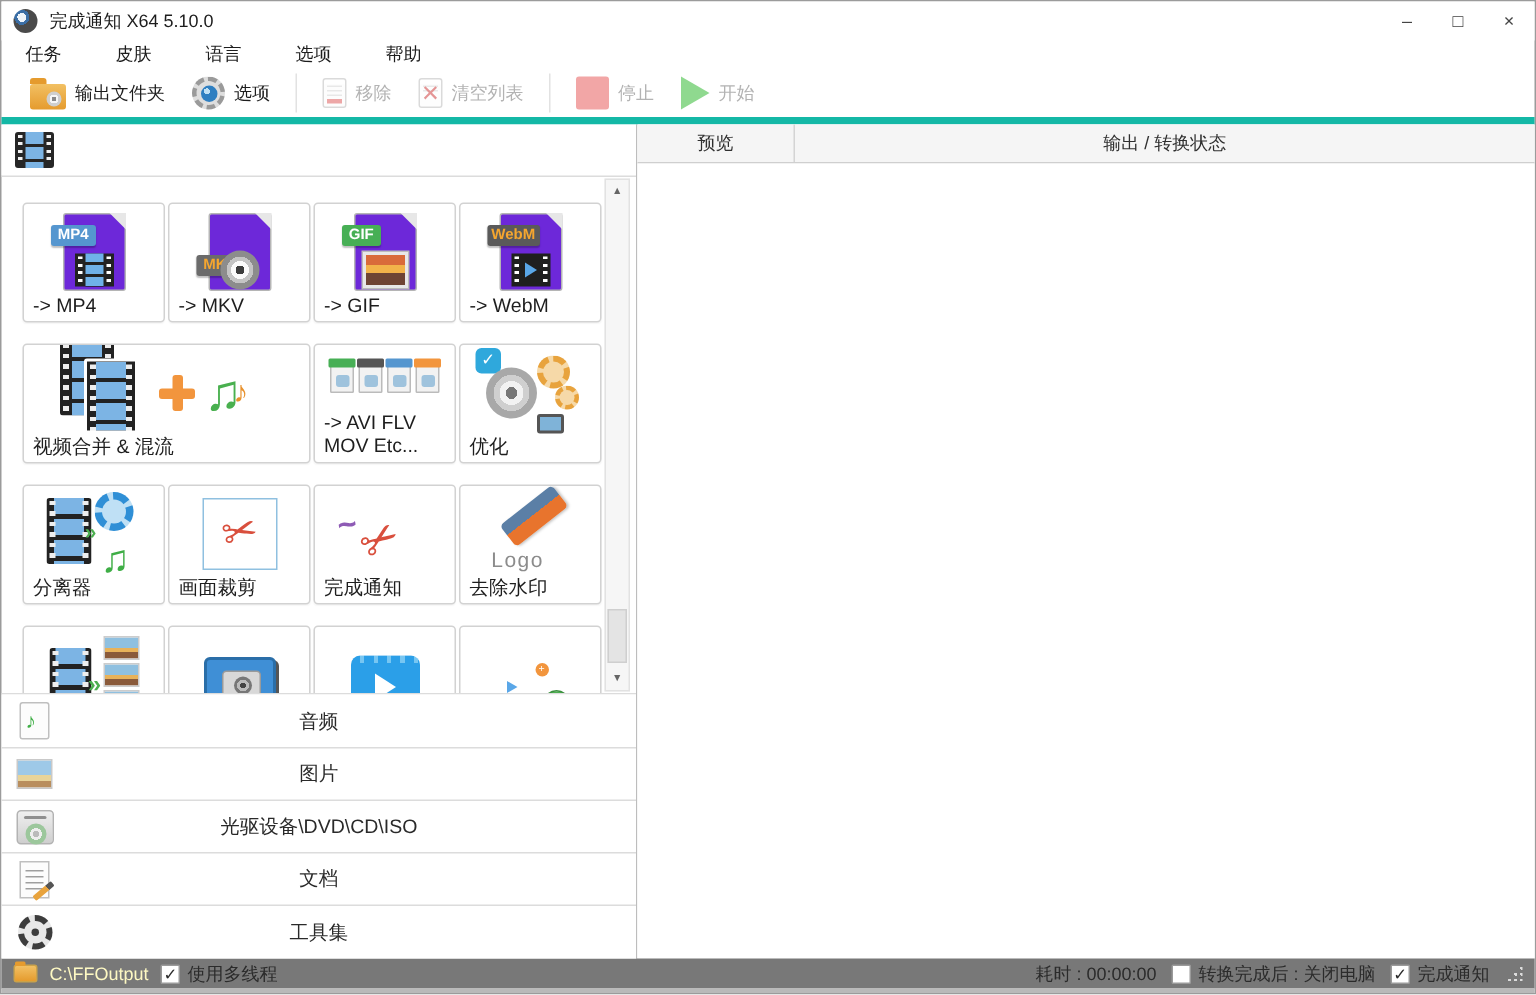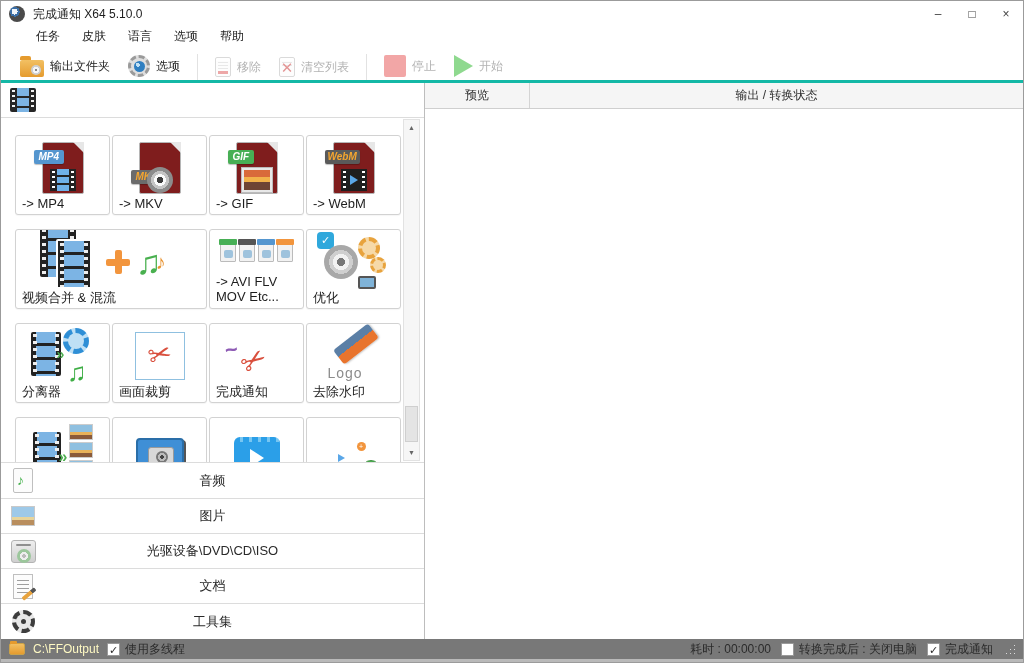--- a/index.html
+++ b/index.html
@@ -12,25 +12,25 @@
 
   
   .titlebar { height:26px; display:flex; align-items:center; padding-left:8px; background:#fff; flex:0 0 auto; }
   .app-icon { width:16px; height:16px; border-radius:50%;
     background:radial-gradient(circle at 35% 35%, #eef4fa 0 3px, #3b6ea5 3px 5px, #4a4a4a 5px 8px); margin-right:8px; }
   .title-text { font-size:12px; color:#1d1d1d; }
   .win-controls { margin-left:auto; display:flex; height:100%; }
   .win-btn { width:34px; height:100%; display:flex; align-items:center; justify-content:center; color:#444; font-size:12px; cursor:default; }
 
   
-  .menubar { height:19px; display:flex; align-items:center; padding-left:25px; gap:2px; flex:0 0 auto; }
+  .menubar { height:19px; display:flex; align-items:center; padding-left:6px; gap:16px; flex:0 0 auto; }
   .menu-item { padding:1px 10px; color:#1d1d1d; font-size:12px; }
 
   
-  .toolbar { height:37px; display:flex; align-items:flex-end; padding-left:10px; border-bottom:3px solid #14b8a6; flex:0 0 auto; }
+  .toolbar { height:37px; display:flex; align-items:center; padding-left:10px; border-bottom:5px solid #14b8a6; flex:0 0 auto; }
   .tool-btn { display:flex; align-items:center; gap:6px; padding:3px 9px; font-size:12px; color:#1d1d1d; border-radius:3px; }
   .tool-btn.disabled { color:#b3b3b3; }
   .tool-sep { width:1px; height:26px; background:#e2e2e2; margin:0 8px; }
   .ico-folder { position:relative; width:24px; height:17px; background:linear-gradient(#f2c063,#e59b2e); border-radius:2px; margin-top:4px; }
   .ico-folder::before { content:""; position:absolute; top:-4px; left:0; width:11px; height:4px; background:#e59b2e; border-radius:2px 2px 0 0; }
   .ico-folder::after { content:""; position:absolute; right:3px; bottom:2px; width:10px; height:10px; border-radius:50%;
     background:radial-gradient(circle,#888 0 1.5px,#f6f6f6 1.5px 3px,#cfcfcf 3px 5px); }
   .ico-gear { width:22px; height:22px; border:3px dashed #9a9a9a; border-radius:50%; display:flex; align-items:center; justify-content:center; background:#dedede; }
   .ico-gear::before { content:""; width:11px; height:11px; border-radius:50%; background:radial-gradient(circle at 35% 35%, #bfe0f5 0 2px, #2f7fc1 2px 6px); }
   .ico-doc { position:relative; width:16px; height:20px; background:#fdfdfd; border:1px solid #bdbdbd; border-radius:2px;
@@ -80,21 +80,21 @@
   
   .tiles-wrap { position:relative; height:346px; border-bottom:1px solid #dcdcdc; border-top:1px solid #dcdcdc; overflow:hidden; flex:0 0 auto; }
   .tiles-grid { position:absolute; left:14px; top:17px; display:grid; grid-template-columns:repeat(4,95px); grid-auto-rows:80px; column-gap:2px; row-gap:14px; }
   .tile { position:relative; background:#fff; border:1px solid #d2d2d2; border-radius:3px; box-shadow:0 1px 1px rgba(0,0,0,.04); overflow:hidden; }
   .tile.wide { grid-column:span 2; }
   .t-label { position:absolute; left:6px; bottom:3px; right:4px; font-size:13px; color:#1e1e1e; line-height:15px; white-space:pre-line; }
   .t-icon { position:absolute; left:0; top:4px; right:0; height:56px; display:flex; align-items:center; justify-content:center; }
   .tile.wide .t-icon { justify-content:flex-start; padding-left:14px; }
 
   
-  .sheet { position:relative; width:42px; height:52px; background:#7f1d1d; border:1px solid #b5b5b5; border-radius:2px;font-style:italic; }
+  .sheet { position:relative; width:42px; height:52px; background:#6d28d9; border:1px solid #b5b5b5; border-radius:2px; }
   .fold { position:absolute; top:-1px; right:-1px; width:0; height:0; border-top:11px solid #e7e7e7; border-left:11px solid transparent; }
   .badge { position:absolute; top:7px; left:-9px; font-size:10px; font-weight:bold; line-height:14px; padding:0 5px; border-radius:2px; color:#fff; box-shadow:0 1px 1px rgba(0,0,0,.25); }
   .badge-mp4 { background:#5596cf; }
   .badge-mkv { background:#6b6b6b; color:#f5a62f;margin-top:20px; }
   .badge-gif { background:#47af55; }
   .badge-webm { background:#5a5a5a; color:#f5a62f; padding:0 3px; }
   .mini-film { position:absolute; left:50%; top:26px; transform:translateX(-50%); width:26px; height:22px;
     background:
       repeating-linear-gradient(#fff 0 2px, transparent 2px 5px) 2px 2px/3px 18px no-repeat,
       repeating-linear-gradient(#fff 0 2px, transparent 2px 5px) right 2px top 2px/3px 18px no-repeat,

